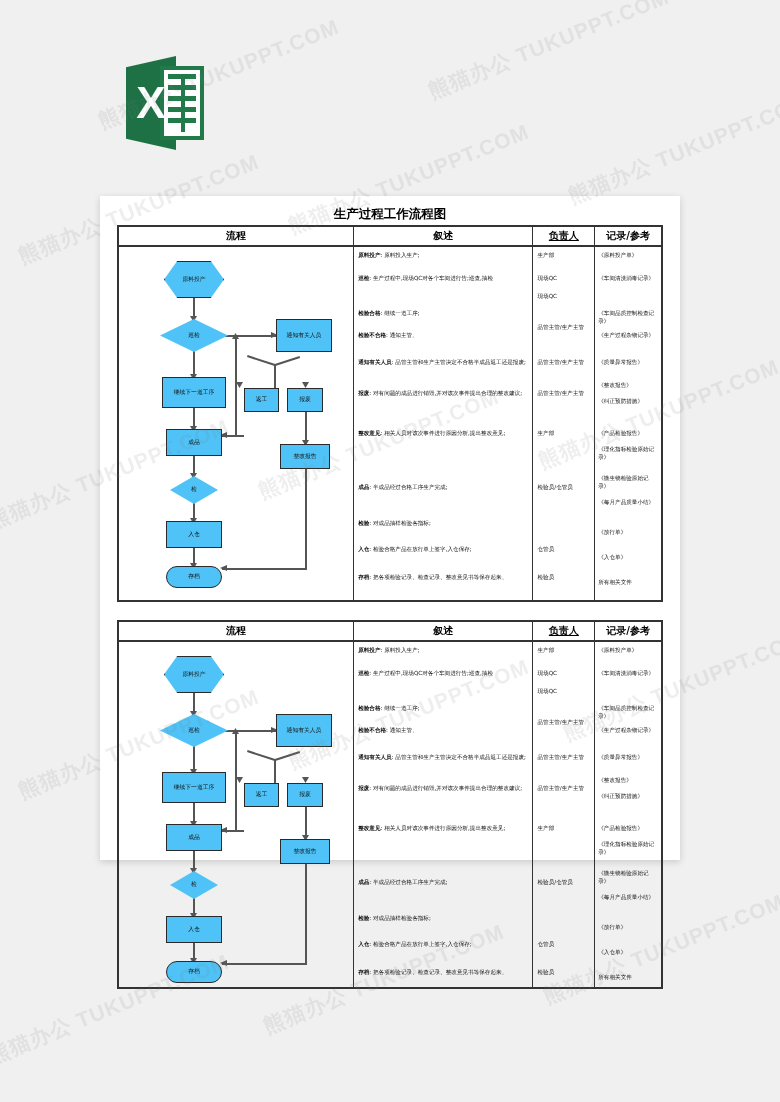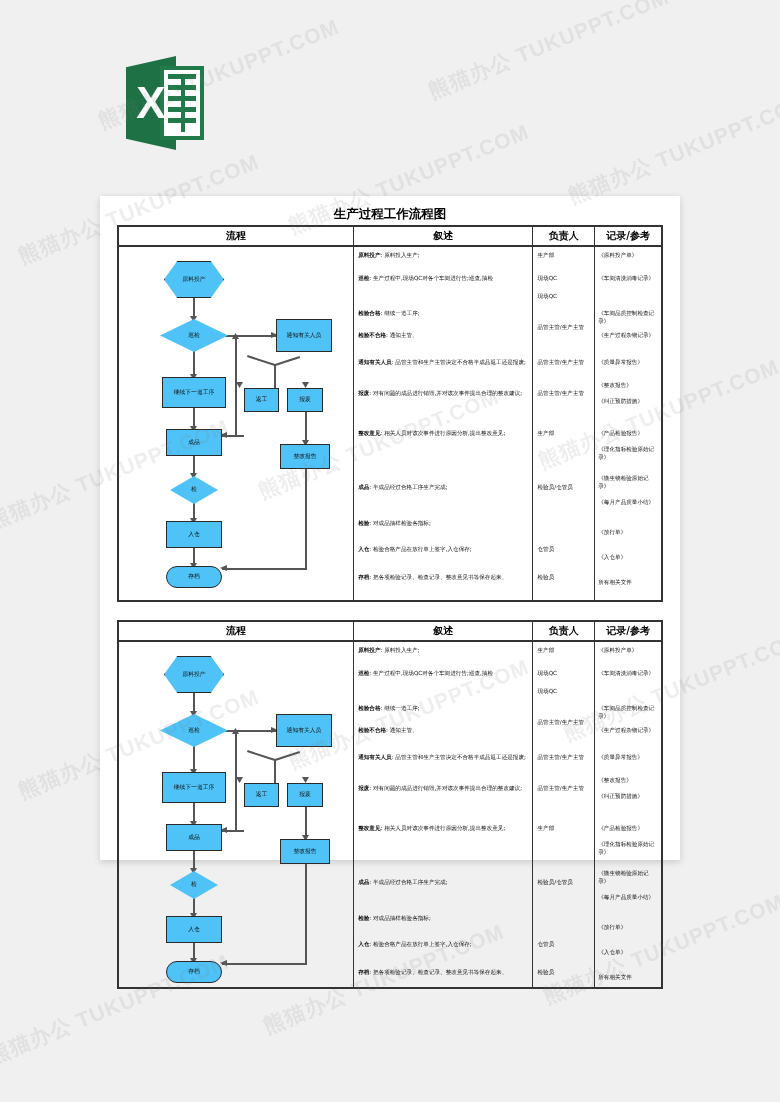--- a/index.html
+++ b/index.html
@@ -79,21 +79,21 @@
 
   .thead { display: flex; height: 20px; border-bottom: 2px solid #333; }
   .thead .th {
     text-align: center; font-size: 10px; font-weight: 700; color: #000;
     line-height: 18px; border-right: 1px solid #333;
     font-family: "DejaVu Sans", sans-serif;
   }
   .thead .th:last-child { border-right: none; }
   .c-flow { width: 236px; }
   .c-desc { width: 180px; }
-  .c-own  { width: 62px; }
+  .c-own  { width: 62px; text-decoration: underline; }
   .c-rec  { width: 66px; }
 
   .tbody { position: relative; display: flex; height: calc(100% - 20px); }
   .cell { position: relative; border-right: 1px solid #333; height: 100%; overflow: hidden; }
   .cell:last-child { border-right: none; }
 
   .txt {
     position: absolute; font-size: 5.6px; line-height: 7.6px;
     color: #111; font-family: "DejaVu Sans", sans-serif;
     left: 4px; right: 3px;

